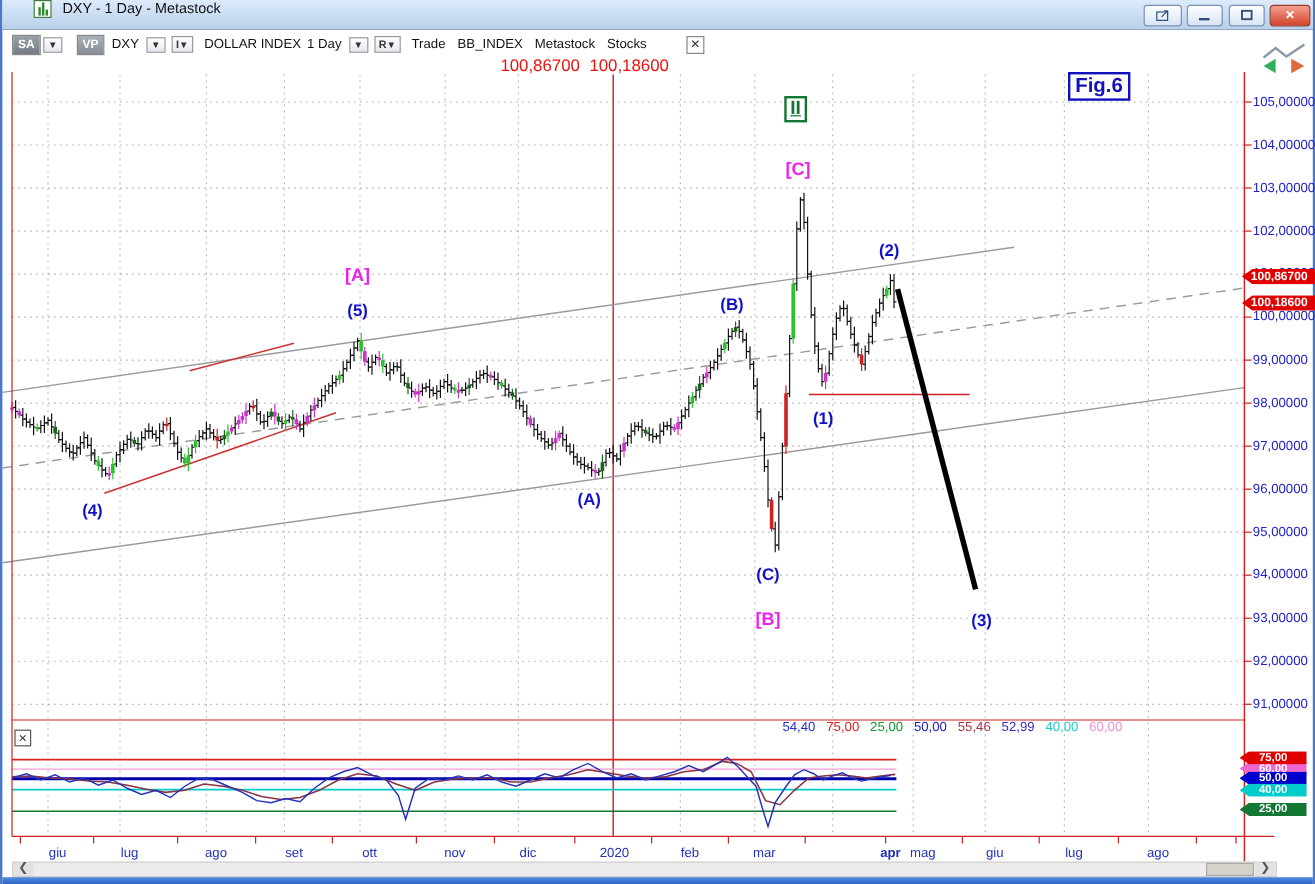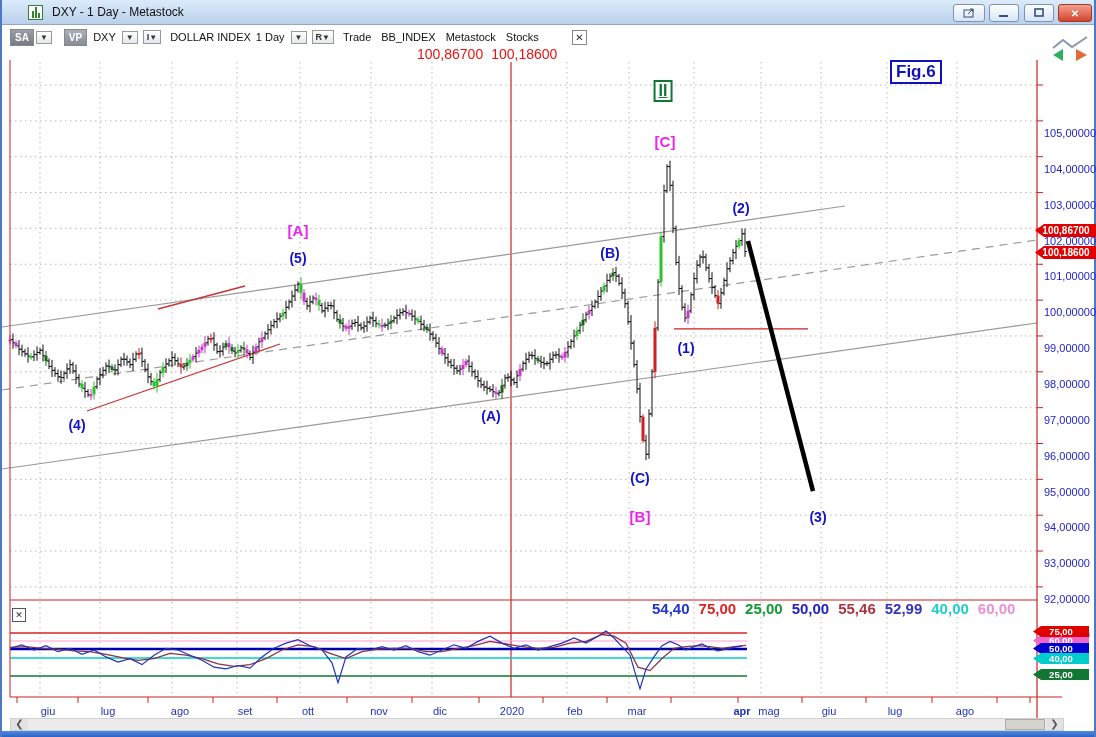--- a/index.html
+++ b/index.html
@@ -3,21 +3,21 @@
 <meta charset="utf-8">
 <style>
   * { margin:0; padding:0; box-sizing:border-box; }
   html,body { width:1096px; height:737px; overflow:hidden; }
   body { font-family:"Liberation Sans", sans-serif; background:#fff; position:relative; }
   #win { position:absolute; inset:0; border-left:2px solid #4b78c8; border-right:2px solid #4b78c8; background:#fff; }
 
   
   #titlebar { position:absolute; left:0; top:0; width:100%; height:25px;
     background:linear-gradient(#dcebfb,#b9d0ea); border-bottom:1px solid #8fa8c8;
-    display:flex; align-items:center; }
+    display:flex; align-items:flex-start; }
   #title-icon { width:15px; height:15px; margin-left:26px; border:1px solid #3a7a3a; background:#fff;
     display:flex; align-items:flex-end; justify-content:center; gap:1px; padding:1px; }
   #title-icon i { display:block; width:2px; background:#2c8c2c; }
   #title-text { margin-left:9px; font-size:12px; color:#101010; }
   .winbtn { position:absolute; top:4px; height:18px; border:1px solid #7c93b5; border-radius:3px;
     background:linear-gradient(#fdfeff,#d7e5f5); font-size:10px; color:#35507a;
     display:flex; align-items:center; justify-content:center; }
   #btn-close { background:linear-gradient(#f2a091,#d4442c); color:#fff; border-color:#9c3a28; font-weight:bold; }
 
   
@@ -35,31 +35,31 @@
   #quote-line span { margin-right:8px; }
 
   
   #fig-box { position:absolute; left:888px; top:60px; border:2px solid #1111bb; background:#fdfdfd;
     padding:0 4px; font-size:17px; font-weight:bold; color:#1111bb; }
 
   
   #zigzag-icon { position:absolute; left:1048px; top:34px; }
 
   
-  .ylab { position:absolute; left:1042px; font-size:11px; color:#2222cc;margin-top:48px; }
+  .ylab { position:absolute; left:1042px; font-size:11px; color:#2222cc; }
   .mlab { position:absolute; top:705px; font-size:11px; color:#2233bb; transform:translateX(-50%); }
   .wave { position:absolute; transform:translate(-50%,-50%); font-weight:bold; }
   .wave.blue { color:#1111cc; font-size:14px; }
   .wave.magenta { color:#ee22ee; font-size:15px; }
   .wave.green { color:#117733; font-size:16px; border:2px solid #117733; padding:0 3px; background:#fff;text-decoration:underline; }
   .ptag { position:absolute; left:1033px; width:62px; height:13px; color:#fff; font-size:10px; font-weight:bold;
     text-align:center; line-height:13px; clip-path:polygon(0 50%,9px 0,100% 0,100% 100%,9px 100%); }
   .ltag { position:absolute; left:1031px; width:56px; height:11px; color:#fff; font-size:9.5px; font-weight:bold;
     text-align:center; line-height:11px; clip-path:polygon(0 50%,8px 0,100% 0,100% 100%,8px 100%); }
-  #values-row { position:absolute; left:650px; top:600px; font-size:15px; font-weight:bold; white-space:nowrap; }
+  #values-row { position:absolute; left:650px; top:600px; font-size:11px; font-weight:normal; white-space:nowrap; }
   #values-row span { margin-right:9px; }
   #lower-close { position:absolute; left:10px; top:608px; width:14px; height:14px; border:1px solid #555;
     background:#fff; font-size:9px; color:#333; display:flex; align-items:center; justify-content:center; }
 
   
   #scrollbar { position:absolute; left:8px; top:718px; width:1054px; height:13px; background:#ececec;
     border:1px solid #cfcfcf; }
   .sbtn { position:absolute; top:0; height:11px; width:17px; background:#e2e2e2; color:#555;
     font-size:10px; line-height:10px; text-align:center; }
   #sb-thumb { position:absolute; top:0; left:994px; width:40px; height:11px; background:#d6d3cc; border:1px solid #aaa; }

